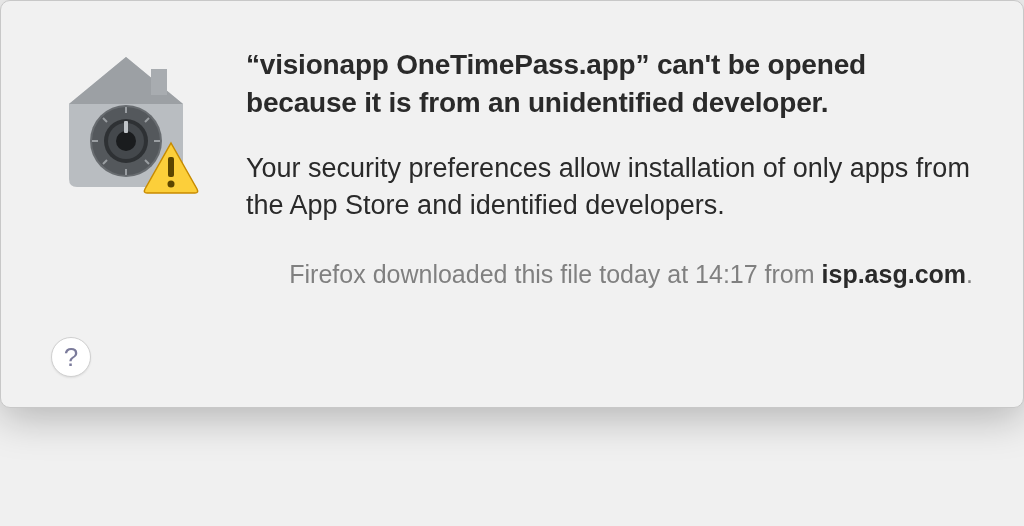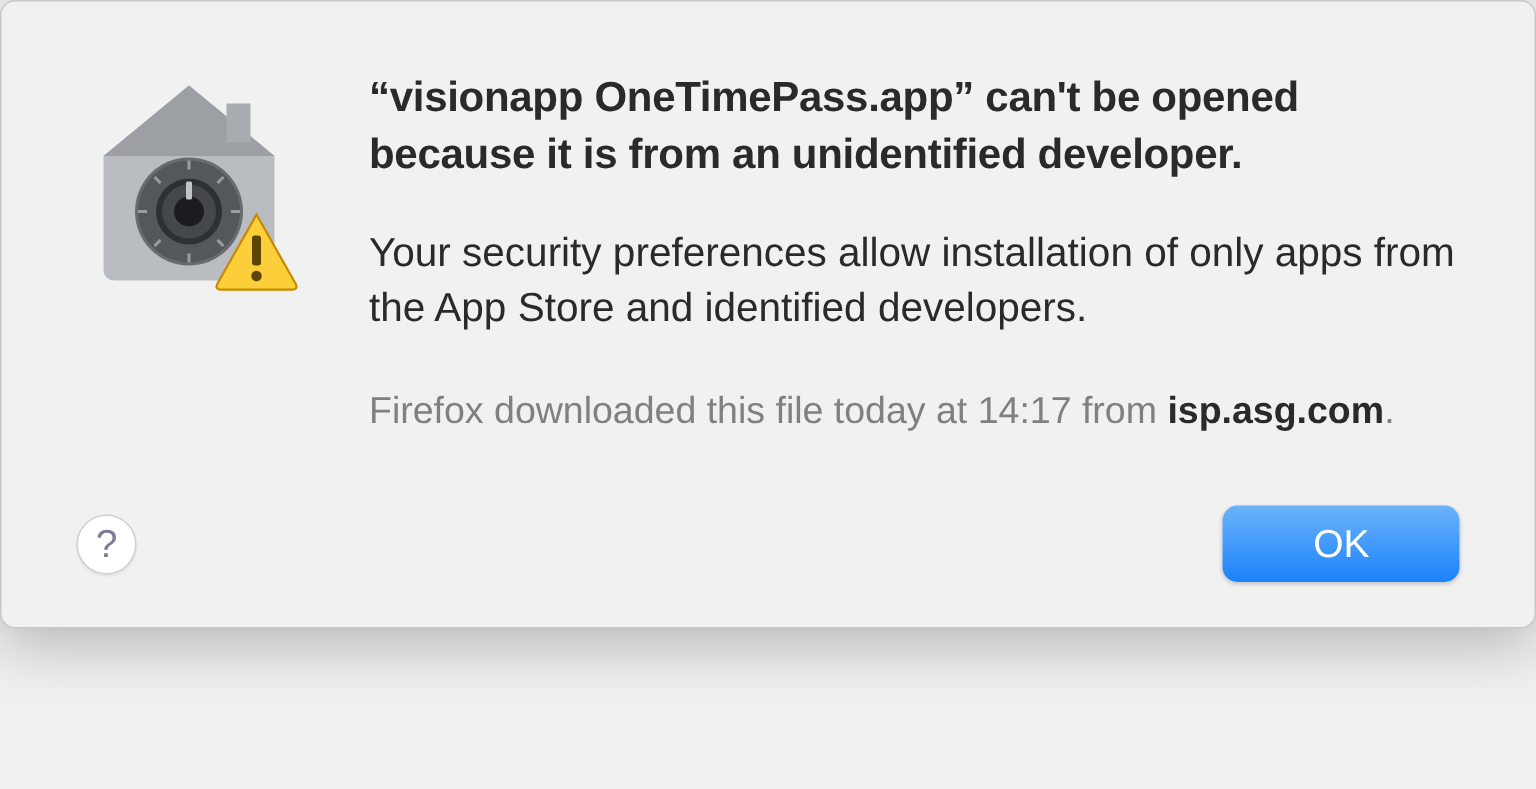--- a/index.html
+++ b/index.html
@@ -54,20 +54,21 @@
       font-weight: 400;
       color: #2a2a2a;
       line-height: 1.4;
       margin-bottom: 32px;
     }
     .dialog-source {
       font-size: 25px;
       font-weight: 400;
       color: #808080;
       line-height: 1.4;
+      text-align: right;
     }
     .dialog-source .bold {
       font-weight: 700;
       color: #2a2a2a;
     }
     .dialog-footer {
       display: flex;
       justify-content: space-between;
       align-items: center;
       margin-top: 45px;
@@ -141,15 +142,14 @@
     <div class="text-content">
       <div class="dialog-title">“visionapp OneTimePass.app” can't be opened because it is from an unidentified developer.</div>
       <div class="dialog-message">Your security preferences allow installation of only apps from the App Store and identified developers.</div>
       <div class="dialog-source">
         <span>Firefox downloaded this file today at 14:17 from </span><span class="bold">isp.asg.com</span><span>.</span>
       </div>
     </div>
   </div>
   <div class="dialog-footer">
     <button class="help-button">?</button>
-    <button class="ok-button">OK</button>
   </div>
 </div>
 
 </body></html>

